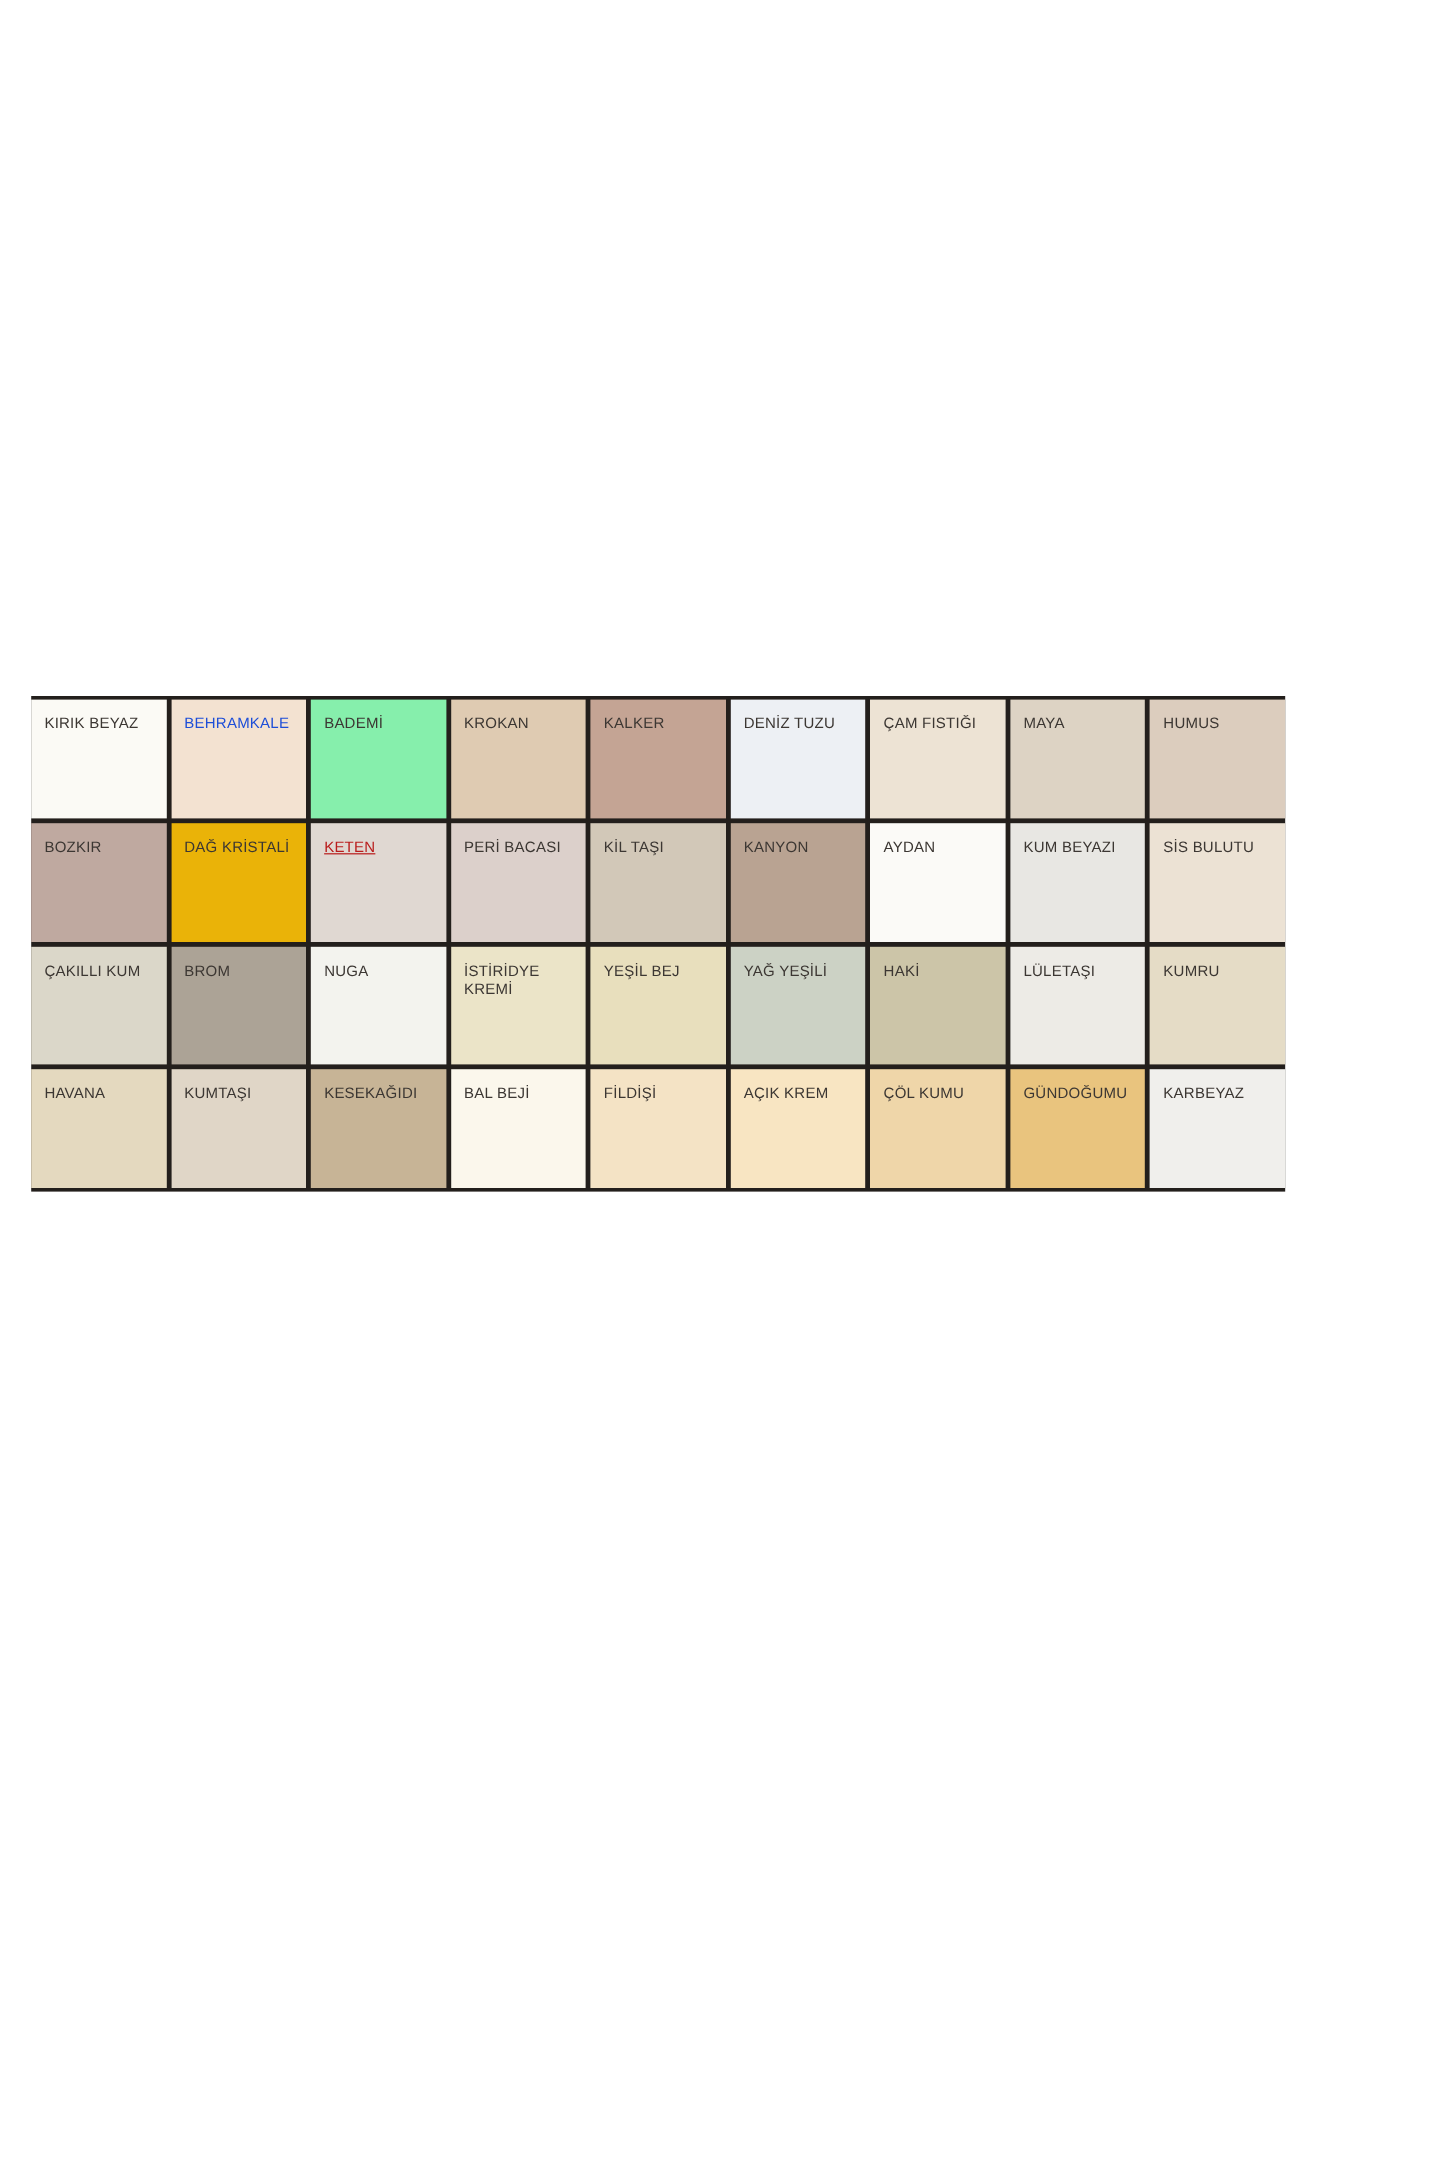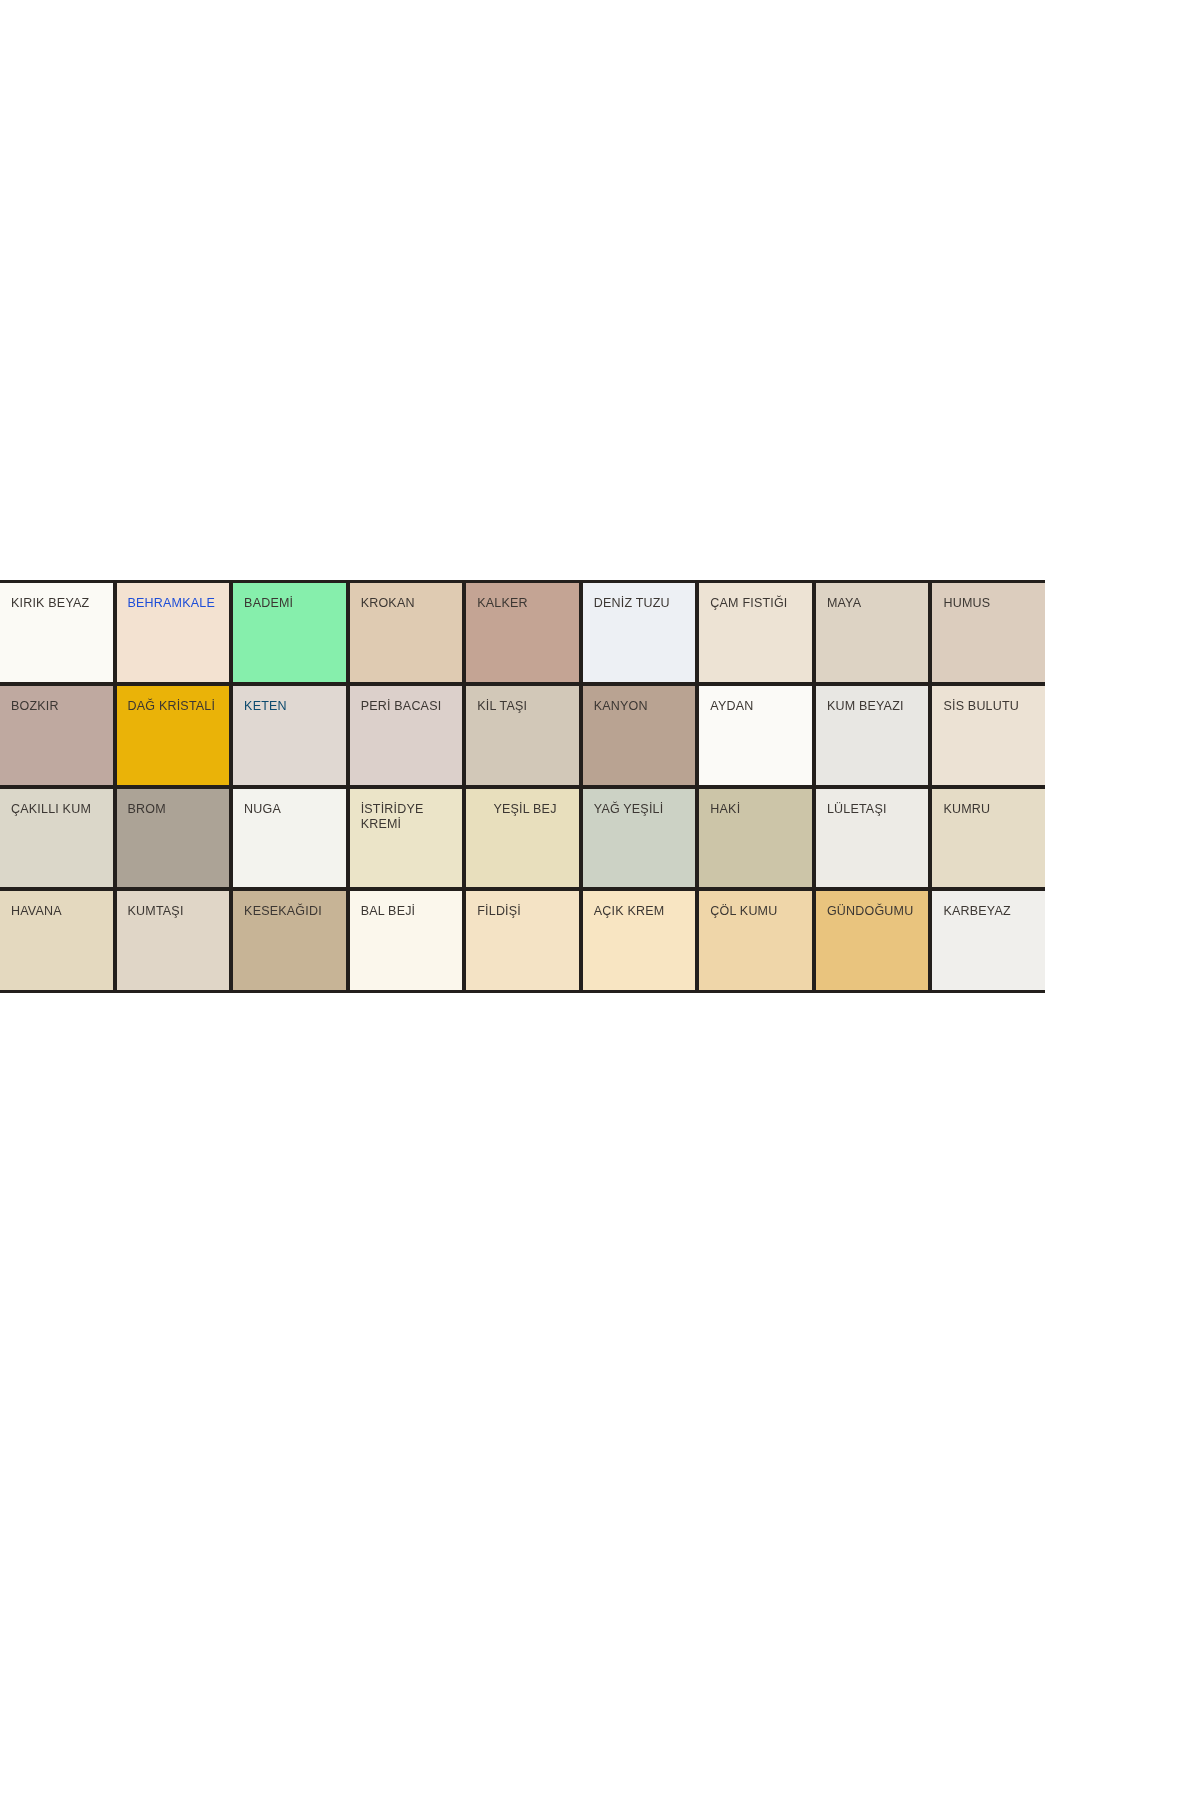--- a/index.html
+++ b/index.html
@@ -27,20 +27,21 @@
   .grid {
     display: grid;
     grid-template-columns: repeat(9, 1fr);
     grid-template-rows: repeat(4, 1fr);
     width: 100%;
     height: 100%;
     background: #231f1c;
     gap: 4px;
     padding: 3px 0 3px 0;
     box-sizing: border-box;
+    margin-left: 26px;
   }
 
   .swatch {
     position: relative;
     overflow: hidden;
     box-sizing: border-box;
   }
 
   .swatch-label {
     position: absolute;
@@ -88,21 +89,21 @@
       <div class="swatch" style="background: rgb(220, 205, 190);">
         <div class="swatch-label" style="color: rgb(60, 55, 51);">HUMUS</div>
       </div>
       <div class="swatch" style="background: rgb(191, 169, 160); padding-left: 29px;">
         <div class="swatch-label" style="color: rgb(60, 55, 51);">BOZKIR</div>
       </div>
       <div class="swatch" style="background: #eab308;">
         <div class="swatch-label" style="color: rgb(60, 55, 51);">DAĞ KRİSTALİ</div>
       </div>
       <div class="swatch" style="background: rgb(224, 216, 210);">
-        <div class="swatch-label" style="color: #0c4a6e;">KETEN</div>
+        <div class="swatch-label" style="color: #b91c1c; text-decoration: underline;">KETEN</div>
       </div>
       <div class="swatch" style="background: rgb(220, 208, 203);">
         <div class="swatch-label" style="color: rgb(60, 55, 51);">PERİ BACASI</div>
       </div>
       <div class="swatch" style="background: rgb(210, 200, 184);">
         <div class="swatch-label" style="color: rgb(60, 55, 51);">KİL TAŞI</div>
       </div>
       <div class="swatch" style="background: rgb(185, 163, 146);">
         <div class="swatch-label" style="color: rgb(60, 55, 51);">KANYON</div>
       </div>
@@ -122,21 +123,21 @@
         <div class="swatch-label" style="color: rgb(60, 55, 51);">BROM</div>
       </div>
       <div class="swatch" style="background: rgb(243, 243, 238);">
         <div class="swatch-label" style="color: rgb(60, 55, 51);">NUGA</div>
       </div>
       <div class="swatch" style="background: rgb(235, 228, 200);">
         <div class="swatch-label" style="color: rgb(60, 55, 51);">İSTİRİDYE
 KREMİ</div>
       </div>
       <div class="swatch" style="background: rgb(232, 223, 189);">
-        <div class="swatch-label" style="color: rgb(60, 55, 51); text-align: center;">YEŞİL BEJ</div>
+        <div class="swatch-label" style="color: rgb(60, 55, 51);">YEŞİL BEJ</div>
       </div>
       <div class="swatch" style="background: rgb(204, 210, 197);">
         <div class="swatch-label" style="color: rgb(60, 55, 51);">YAĞ YEŞİLİ</div>
       </div>
       <div class="swatch" style="background: rgb(204, 197, 168);">
         <div class="swatch-label" style="color: rgb(60, 55, 51);">HAKİ</div>
       </div>
       <div class="swatch" style="background: rgb(237, 235, 230);">
         <div class="swatch-label" style="color: rgb(60, 55, 51);">LÜLETAŞI</div>
       </div>

